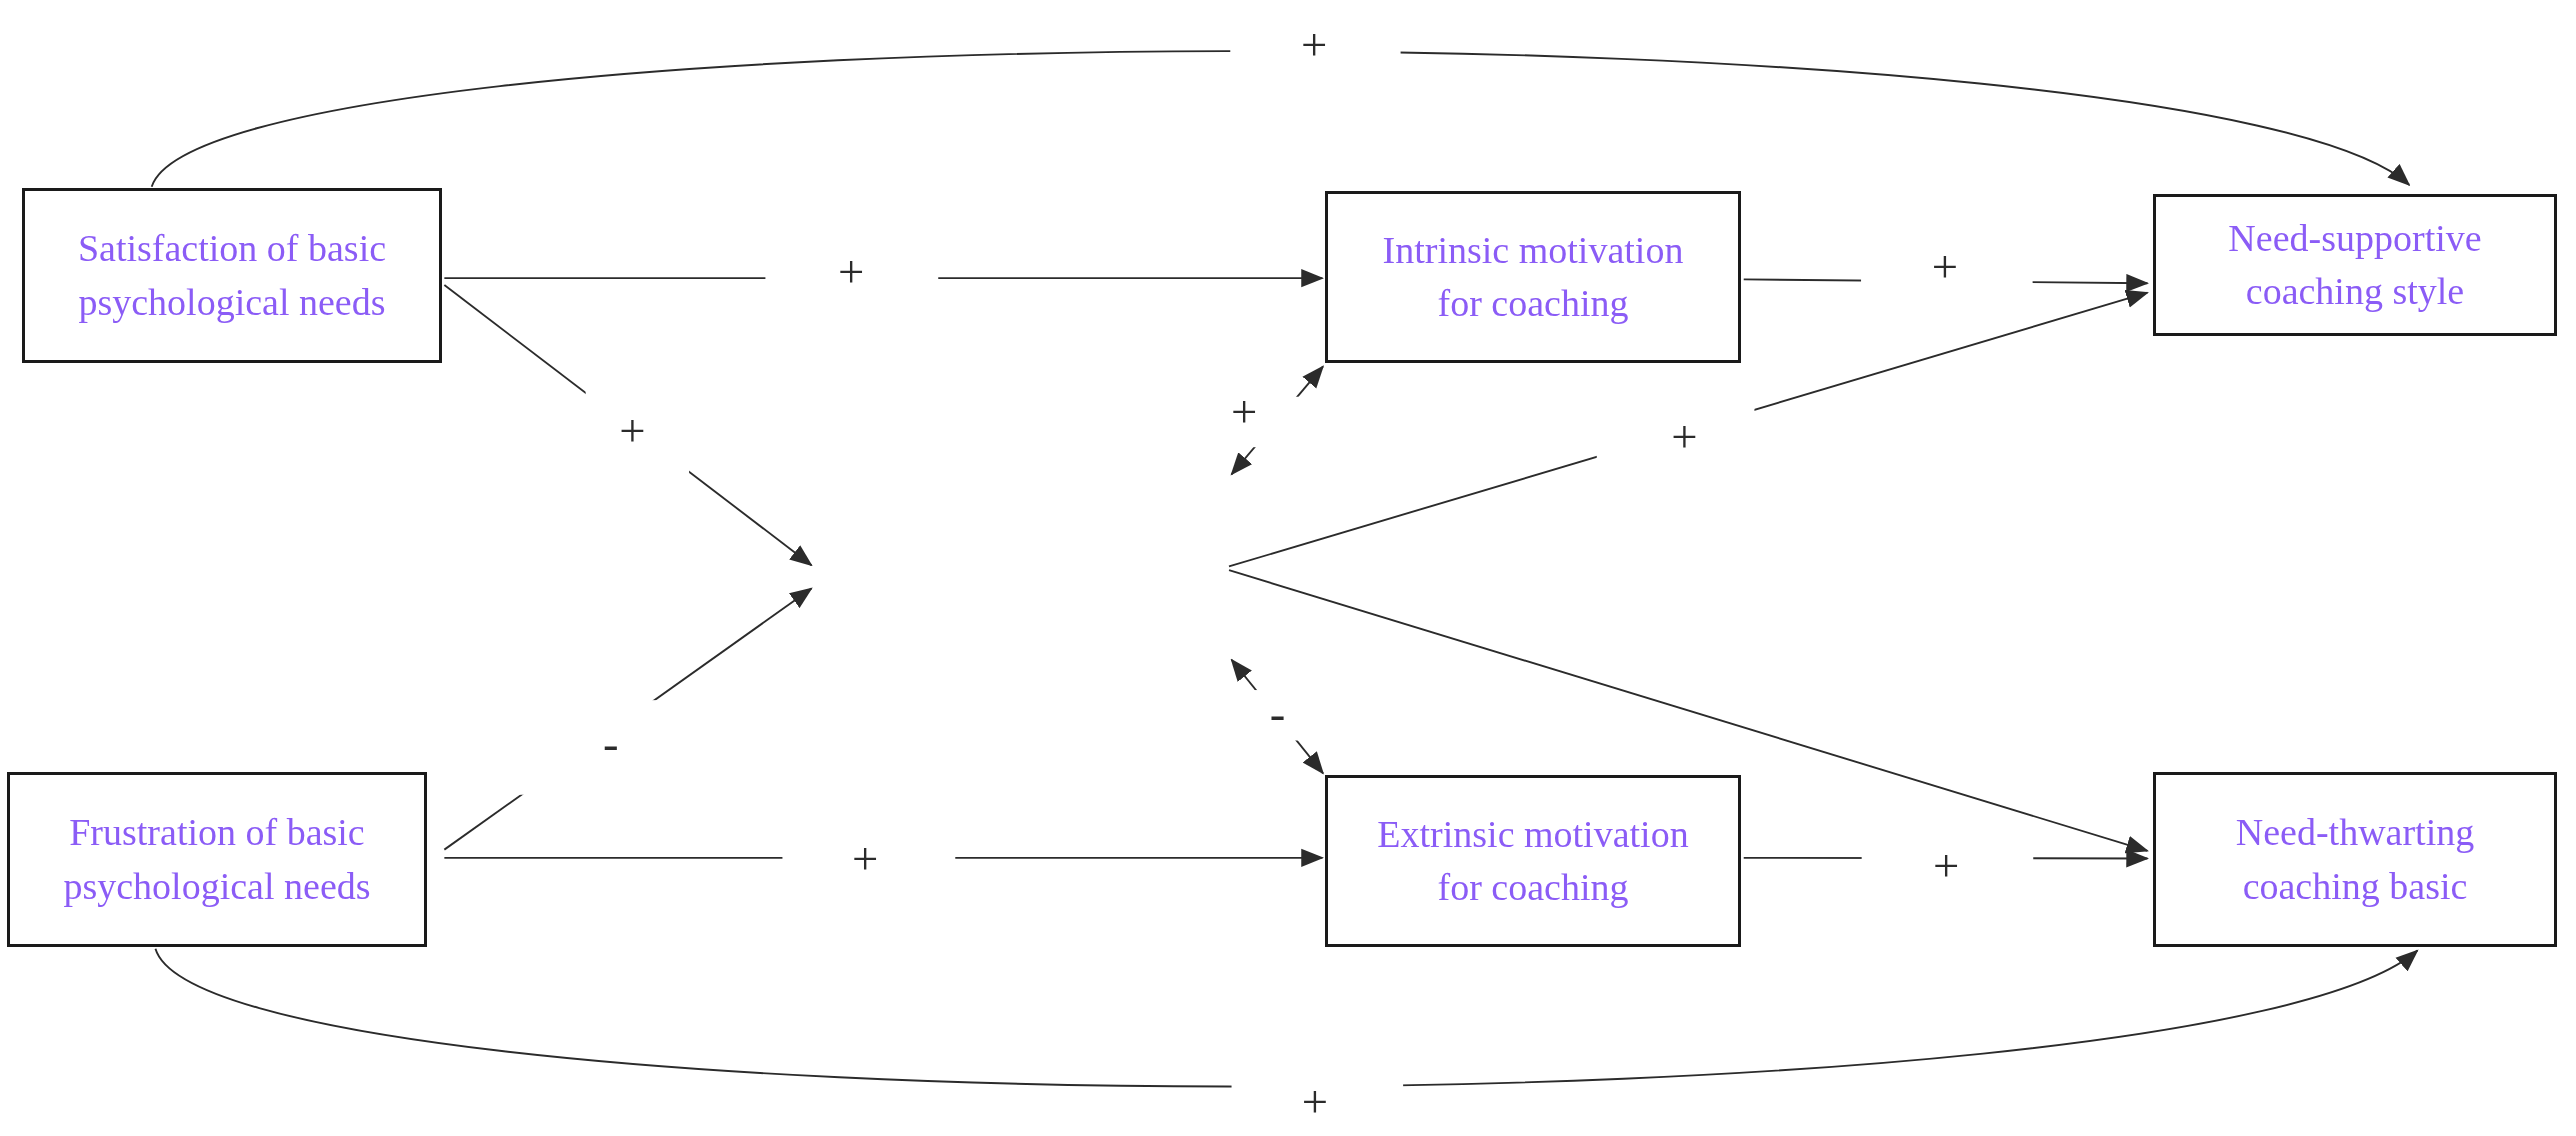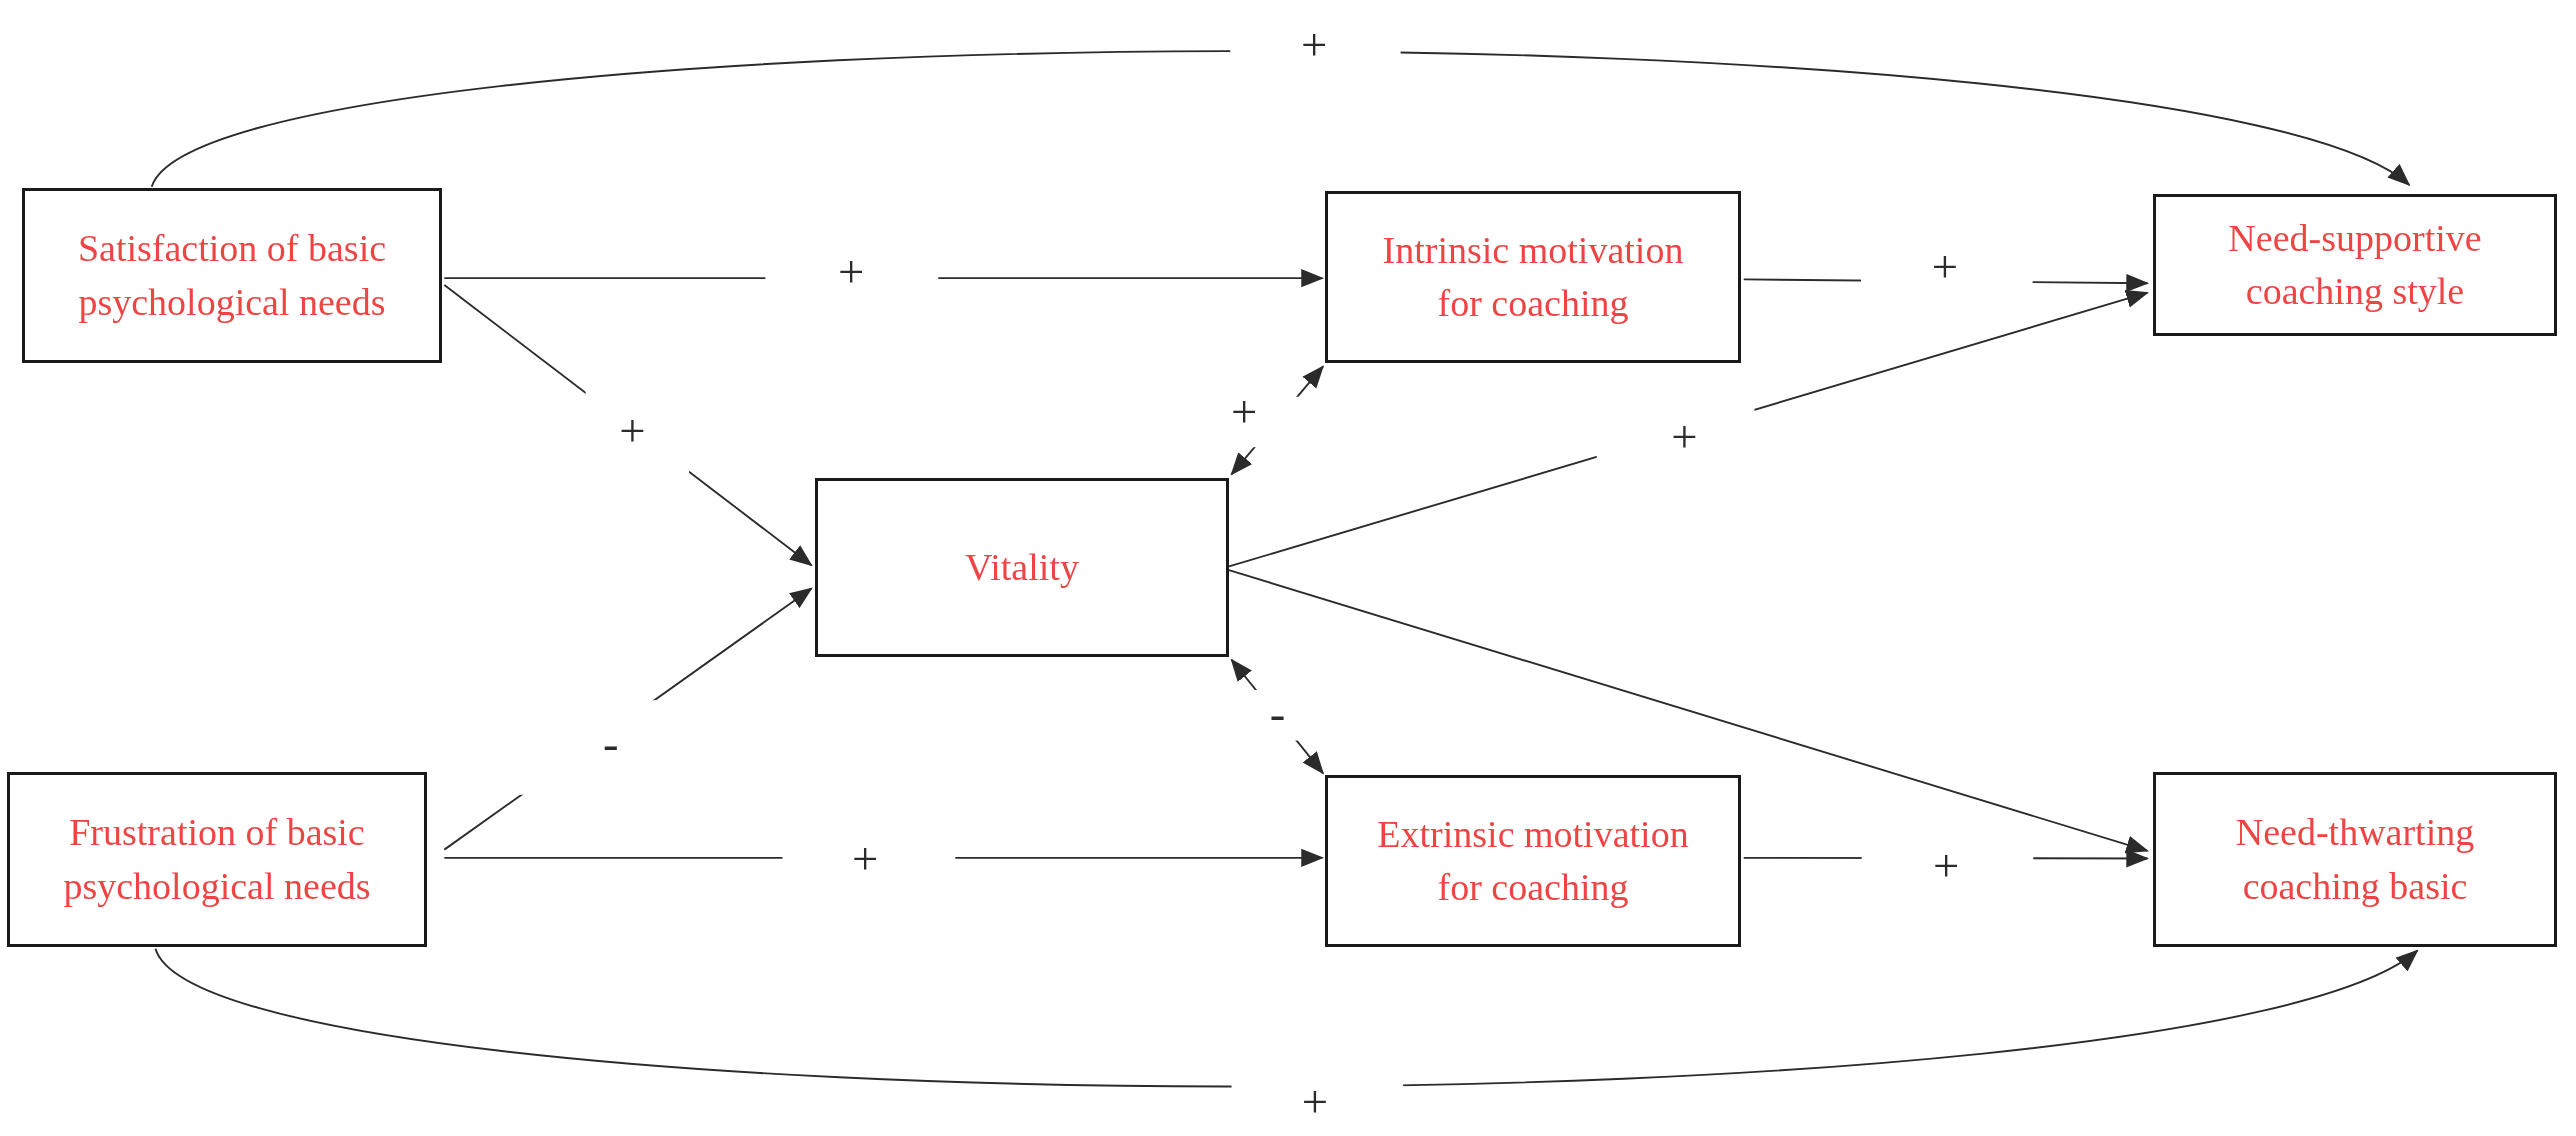--- a/index.html
+++ b/index.html
@@ -37,21 +37,21 @@
     border: 3.2px solid #1a1a1a;
     display: flex;
     align-items: center;
     justify-content: center;
     text-align: center;
   }
   .node-label {
     white-space: pre-line;
     font-size: 38px;
     line-height: 1.4;
-    color: #ef4444;
+    color: #8b5cf6;
   }
 </style>
 </head>
 <body>
 
 <div class="canvas">
 
   <svg class="wires" viewBox="0 0 4083 1801">
     <defs>
       <marker id="ah" viewBox="0 0 10 8" refX="9.3" refY="4" markerWidth="36" markerHeight="30" orient="auto" markerUnits="userSpaceOnUse">
@@ -105,23 +105,20 @@
 psychological needs</span>
   </div>
   <div class="node" style="left:1325px; top:191px;  width:416px; height:172px;">
     <span class="node-label">Intrinsic motivation
 for coaching</span>
   </div>
   <div class="node" style="left:2153px; top:194px;  width:404px; height:142px;">
     <span class="node-label">Need-supportive
 coaching style</span>
   </div>
-  <div class="node" style="left:815px; top:478px;  width:414px; height:179px;">
-    <span class="node-label">Vitality</span>
-  </div>
   <div class="node" style="left:7px;   top:772px; width:420px; height:175px;">
     <span class="node-label">Frustration of basic
 psychological needs</span>
   </div>
   <div class="node" style="left:1325px; top:775px; width:416px; height:172px;">
     <span class="node-label">Extrinsic motivation
 for coaching</span>
   </div>
   <div class="node" style="left:2153px; top:772px; width:404px; height:175px;">
     <span class="node-label">Need-thwarting

